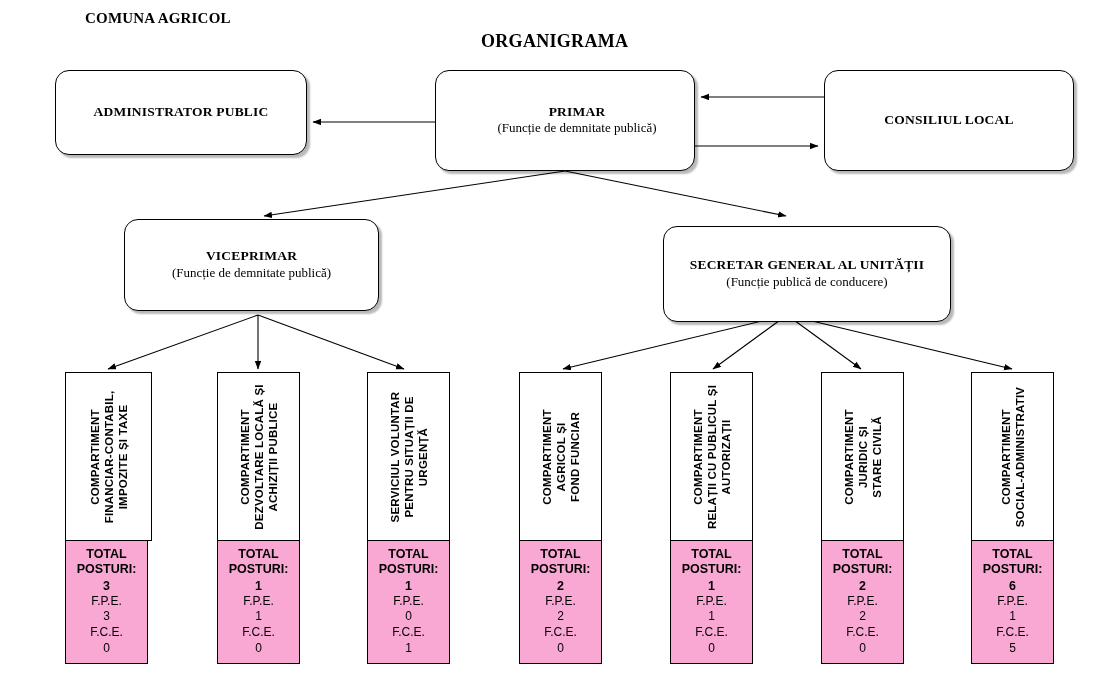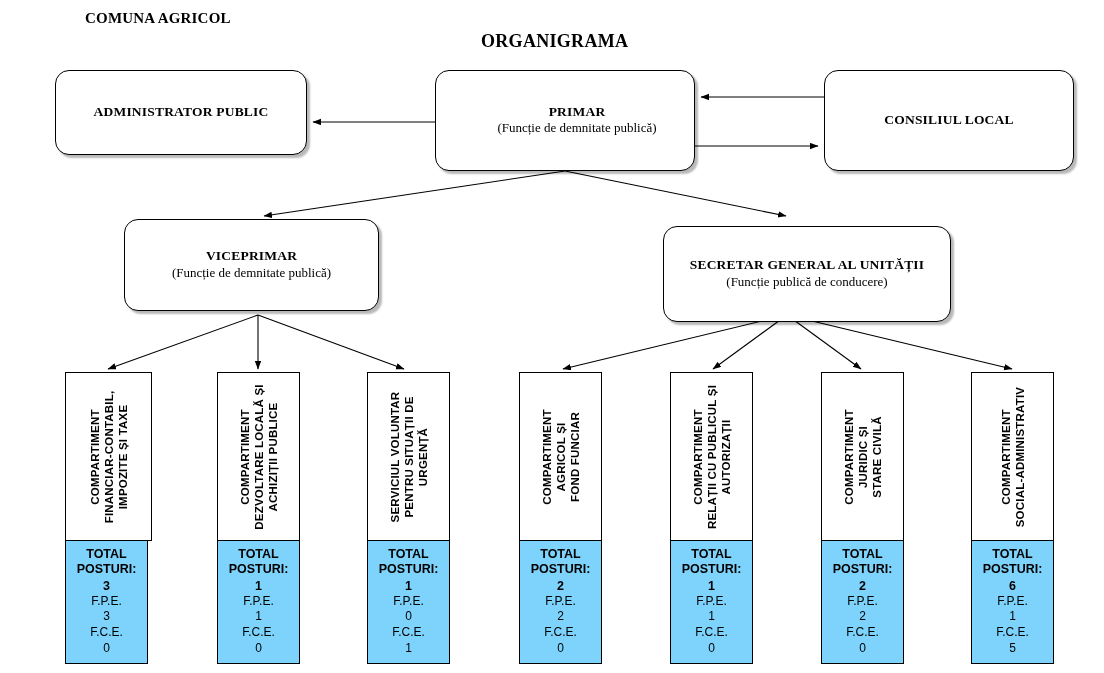--- a/index.html
+++ b/index.html
@@ -33,21 +33,21 @@
   
   .dept{position:absolute;box-sizing:border-box;z-index:3;
         font-family:"Liberation Sans",sans-serif;}
   .dept .head{box-sizing:border-box;border:1.4px solid #000;background:#fff;
         height:169px;position:relative;overflow:hidden;}
   .dept .vtext{position:absolute;left:50%;top:50%;
         transform:translate(-50%,-50%) rotate(-90deg);
         white-space:nowrap;font-size:11.5px;font-weight:bold;line-height:1.22;
         text-align:center;letter-spacing:.2px;}
   .dept .totals{box-sizing:border-box;border:1.4px solid #000;border-top:none;
-        background:#7dd3fc;text-align:center;padding:6px 0 7px;}
+        background:#f9a8d4;text-align:center;padding:6px 0 7px;}
   .dept .totals .lbl{font-size:12.5px;font-weight:bold;line-height:1.22;}
   .dept .totals .num-b{font-size:12.5px;font-weight:bold;line-height:1.3;}
   .dept .totals .sml{font-size:12px;line-height:1.3;}
 
   #dept-0{left:65px;top:372px;width:87px;}
   #dept-0 .totals{width:83px;}
   #dept-1{left:217px;top:372px;width:83px;}
   #dept-2{left:367px;top:372px;width:83px;}
   #dept-3{left:519px;top:372px;width:83px;}
   #dept-4{left:670px;top:372px;width:83px;}

